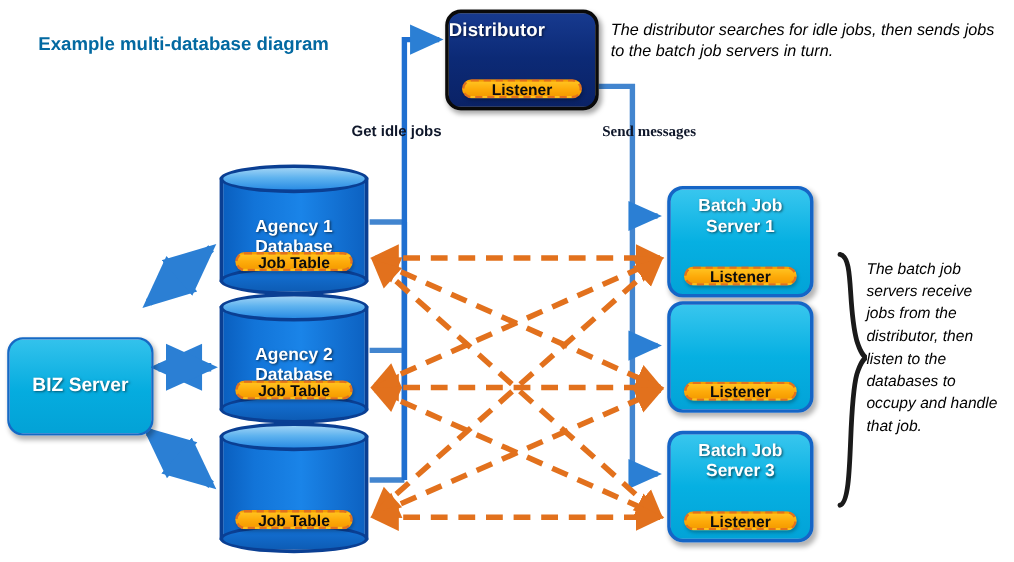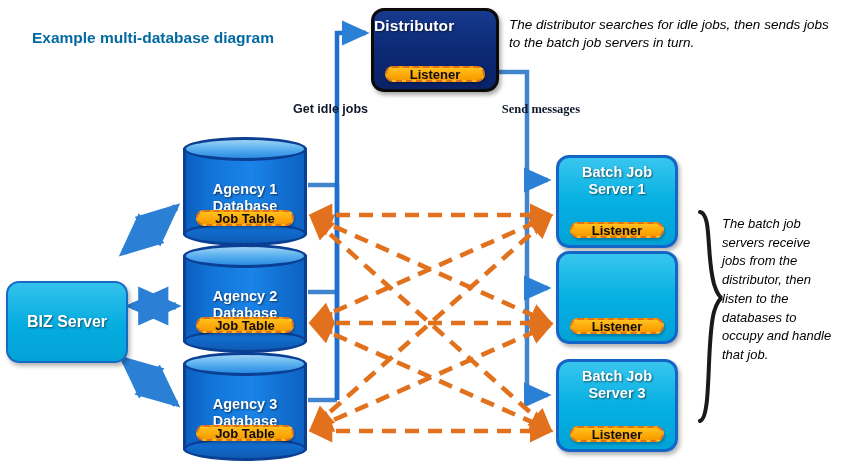--- a/index.html
+++ b/index.html
@@ -204,21 +204,20 @@
     <div class="db-bottom"></div>
     <div class="db-top"></div>
     <div class="node-title">Agency 2 Database</div>
     <div class="chip">Job Table</div>
   </div>
 
   <div class="db-node" id="db-agency-3">
     <div class="db-body"></div>
     <div class="db-bottom"></div>
     <div class="db-top"></div>
-    <div class="node-title">Agency 3 Database</div>
     <div class="chip">Job Table</div>
   </div>
 
   <div class="bjs-node" id="bjs-1">
     <div class="node-title">Batch Job Server 1</div>
     <div class="chip">Listener</div>
   </div>
 
   <div class="bjs-node" id="bjs-2">
     <div class="chip">Listener</div>

